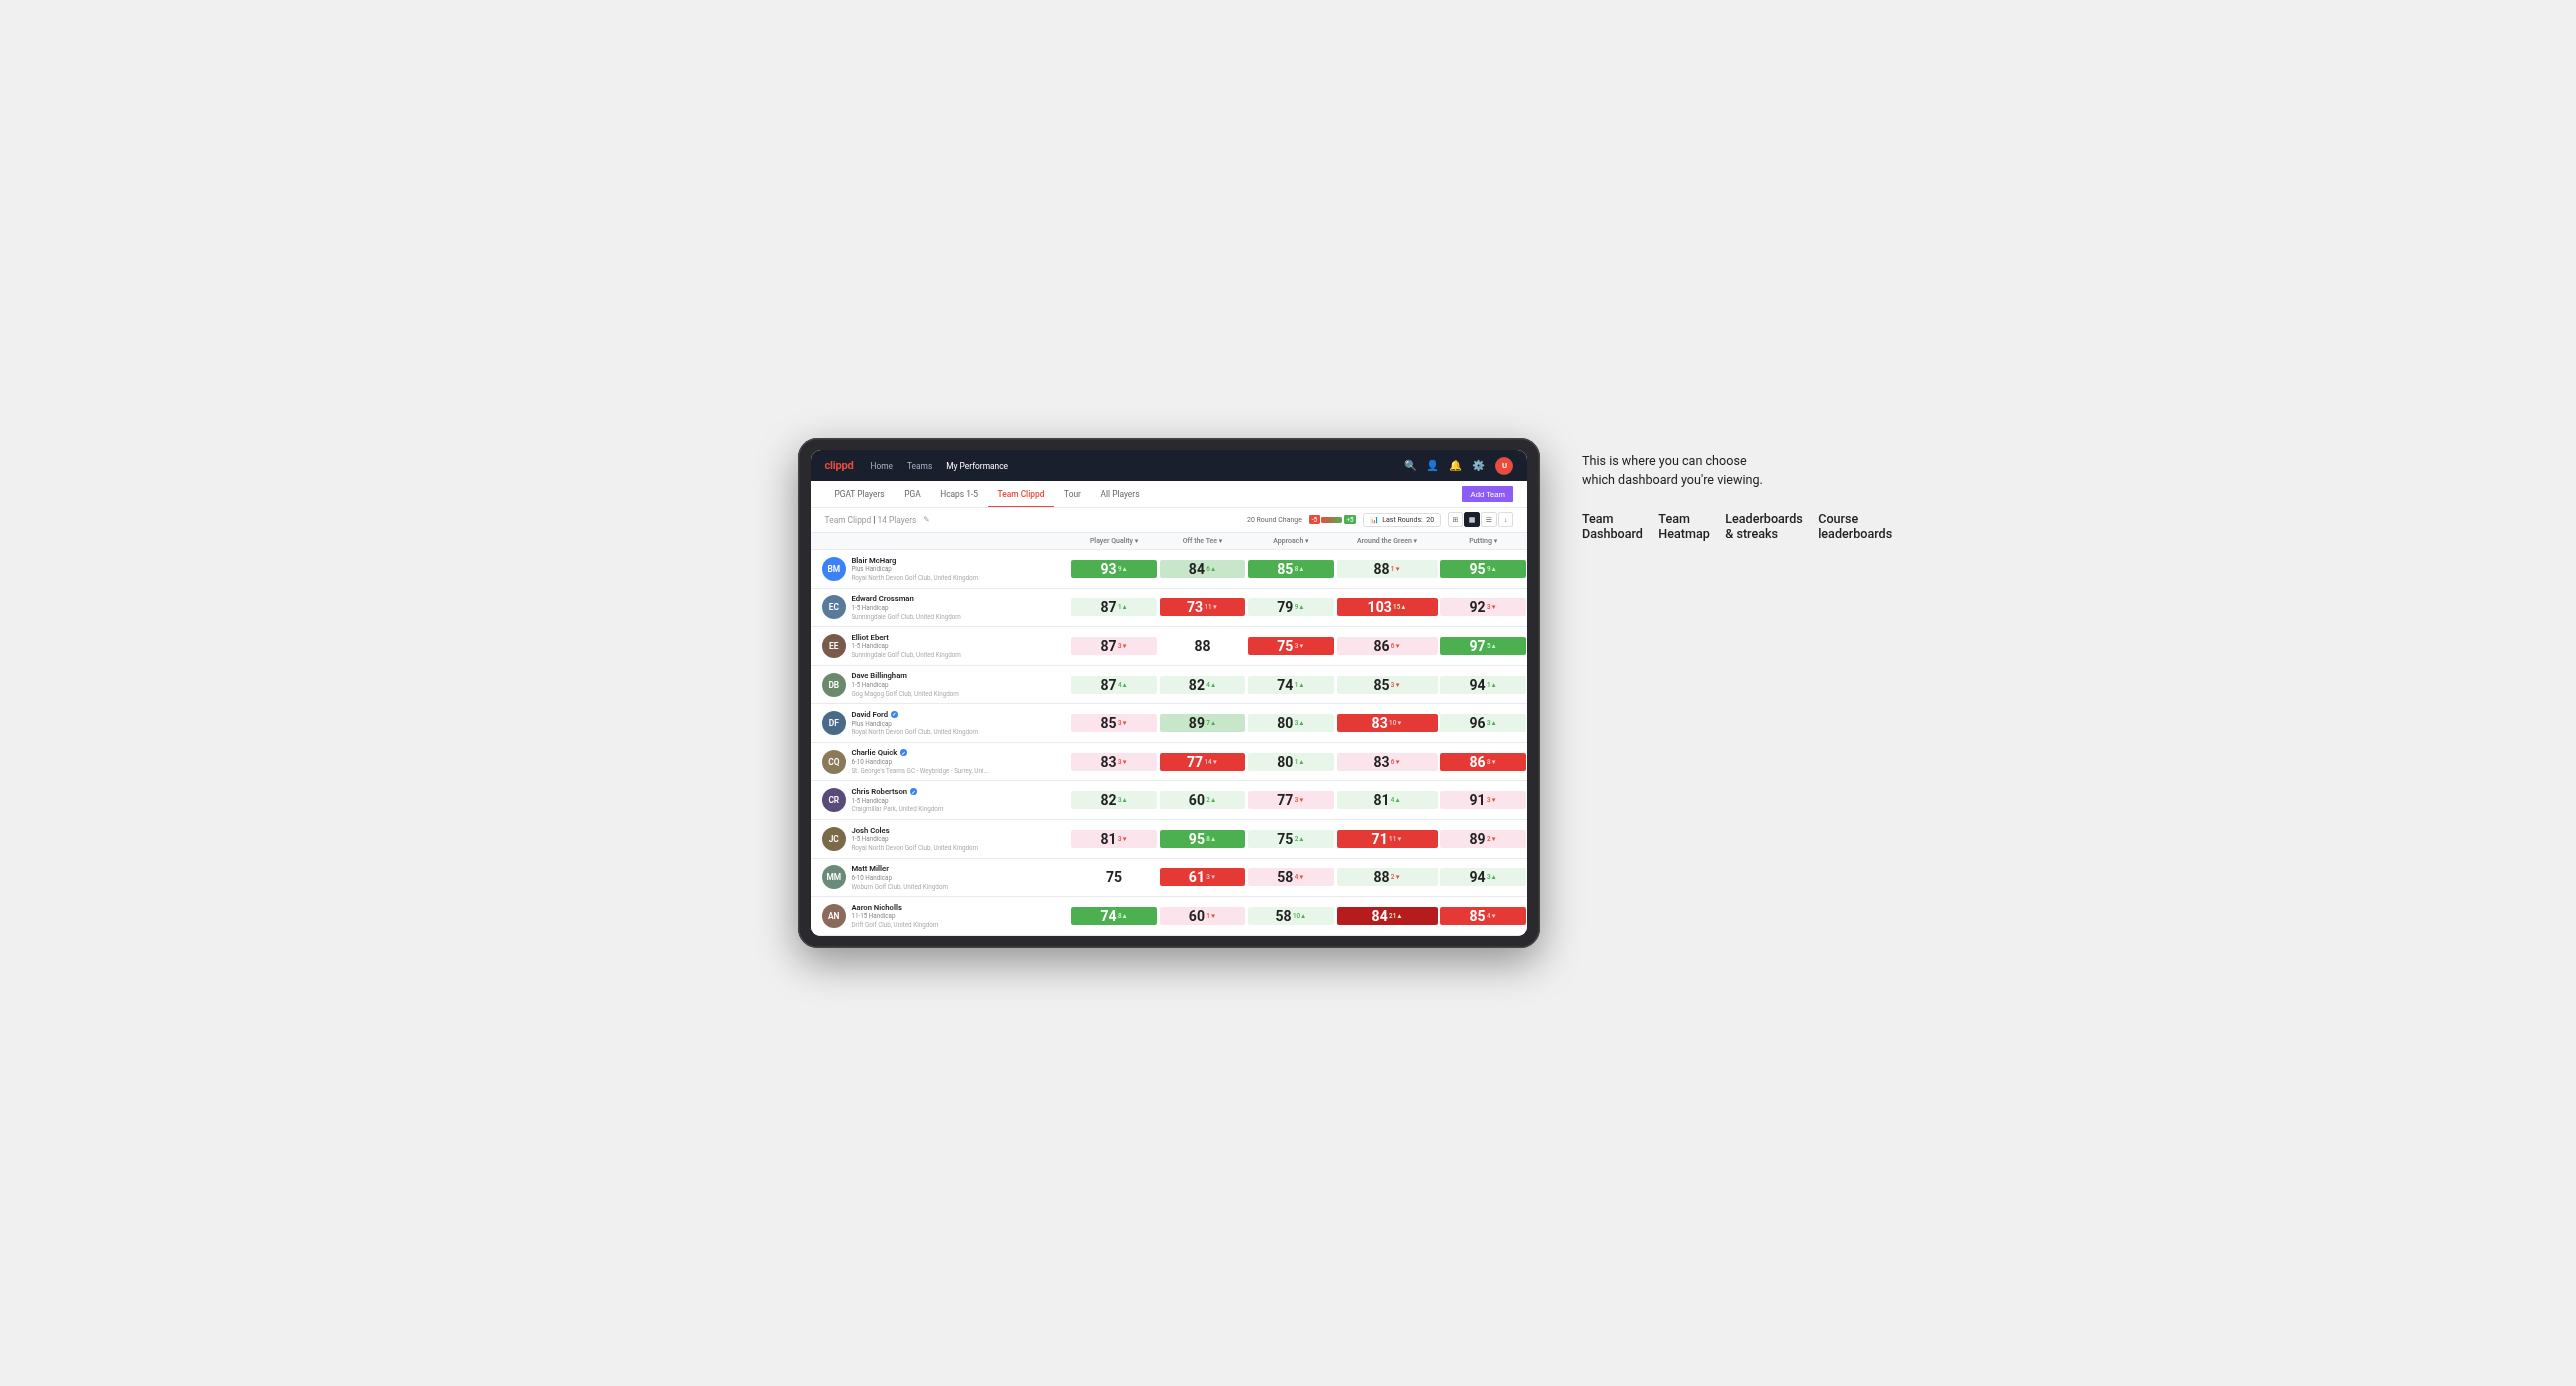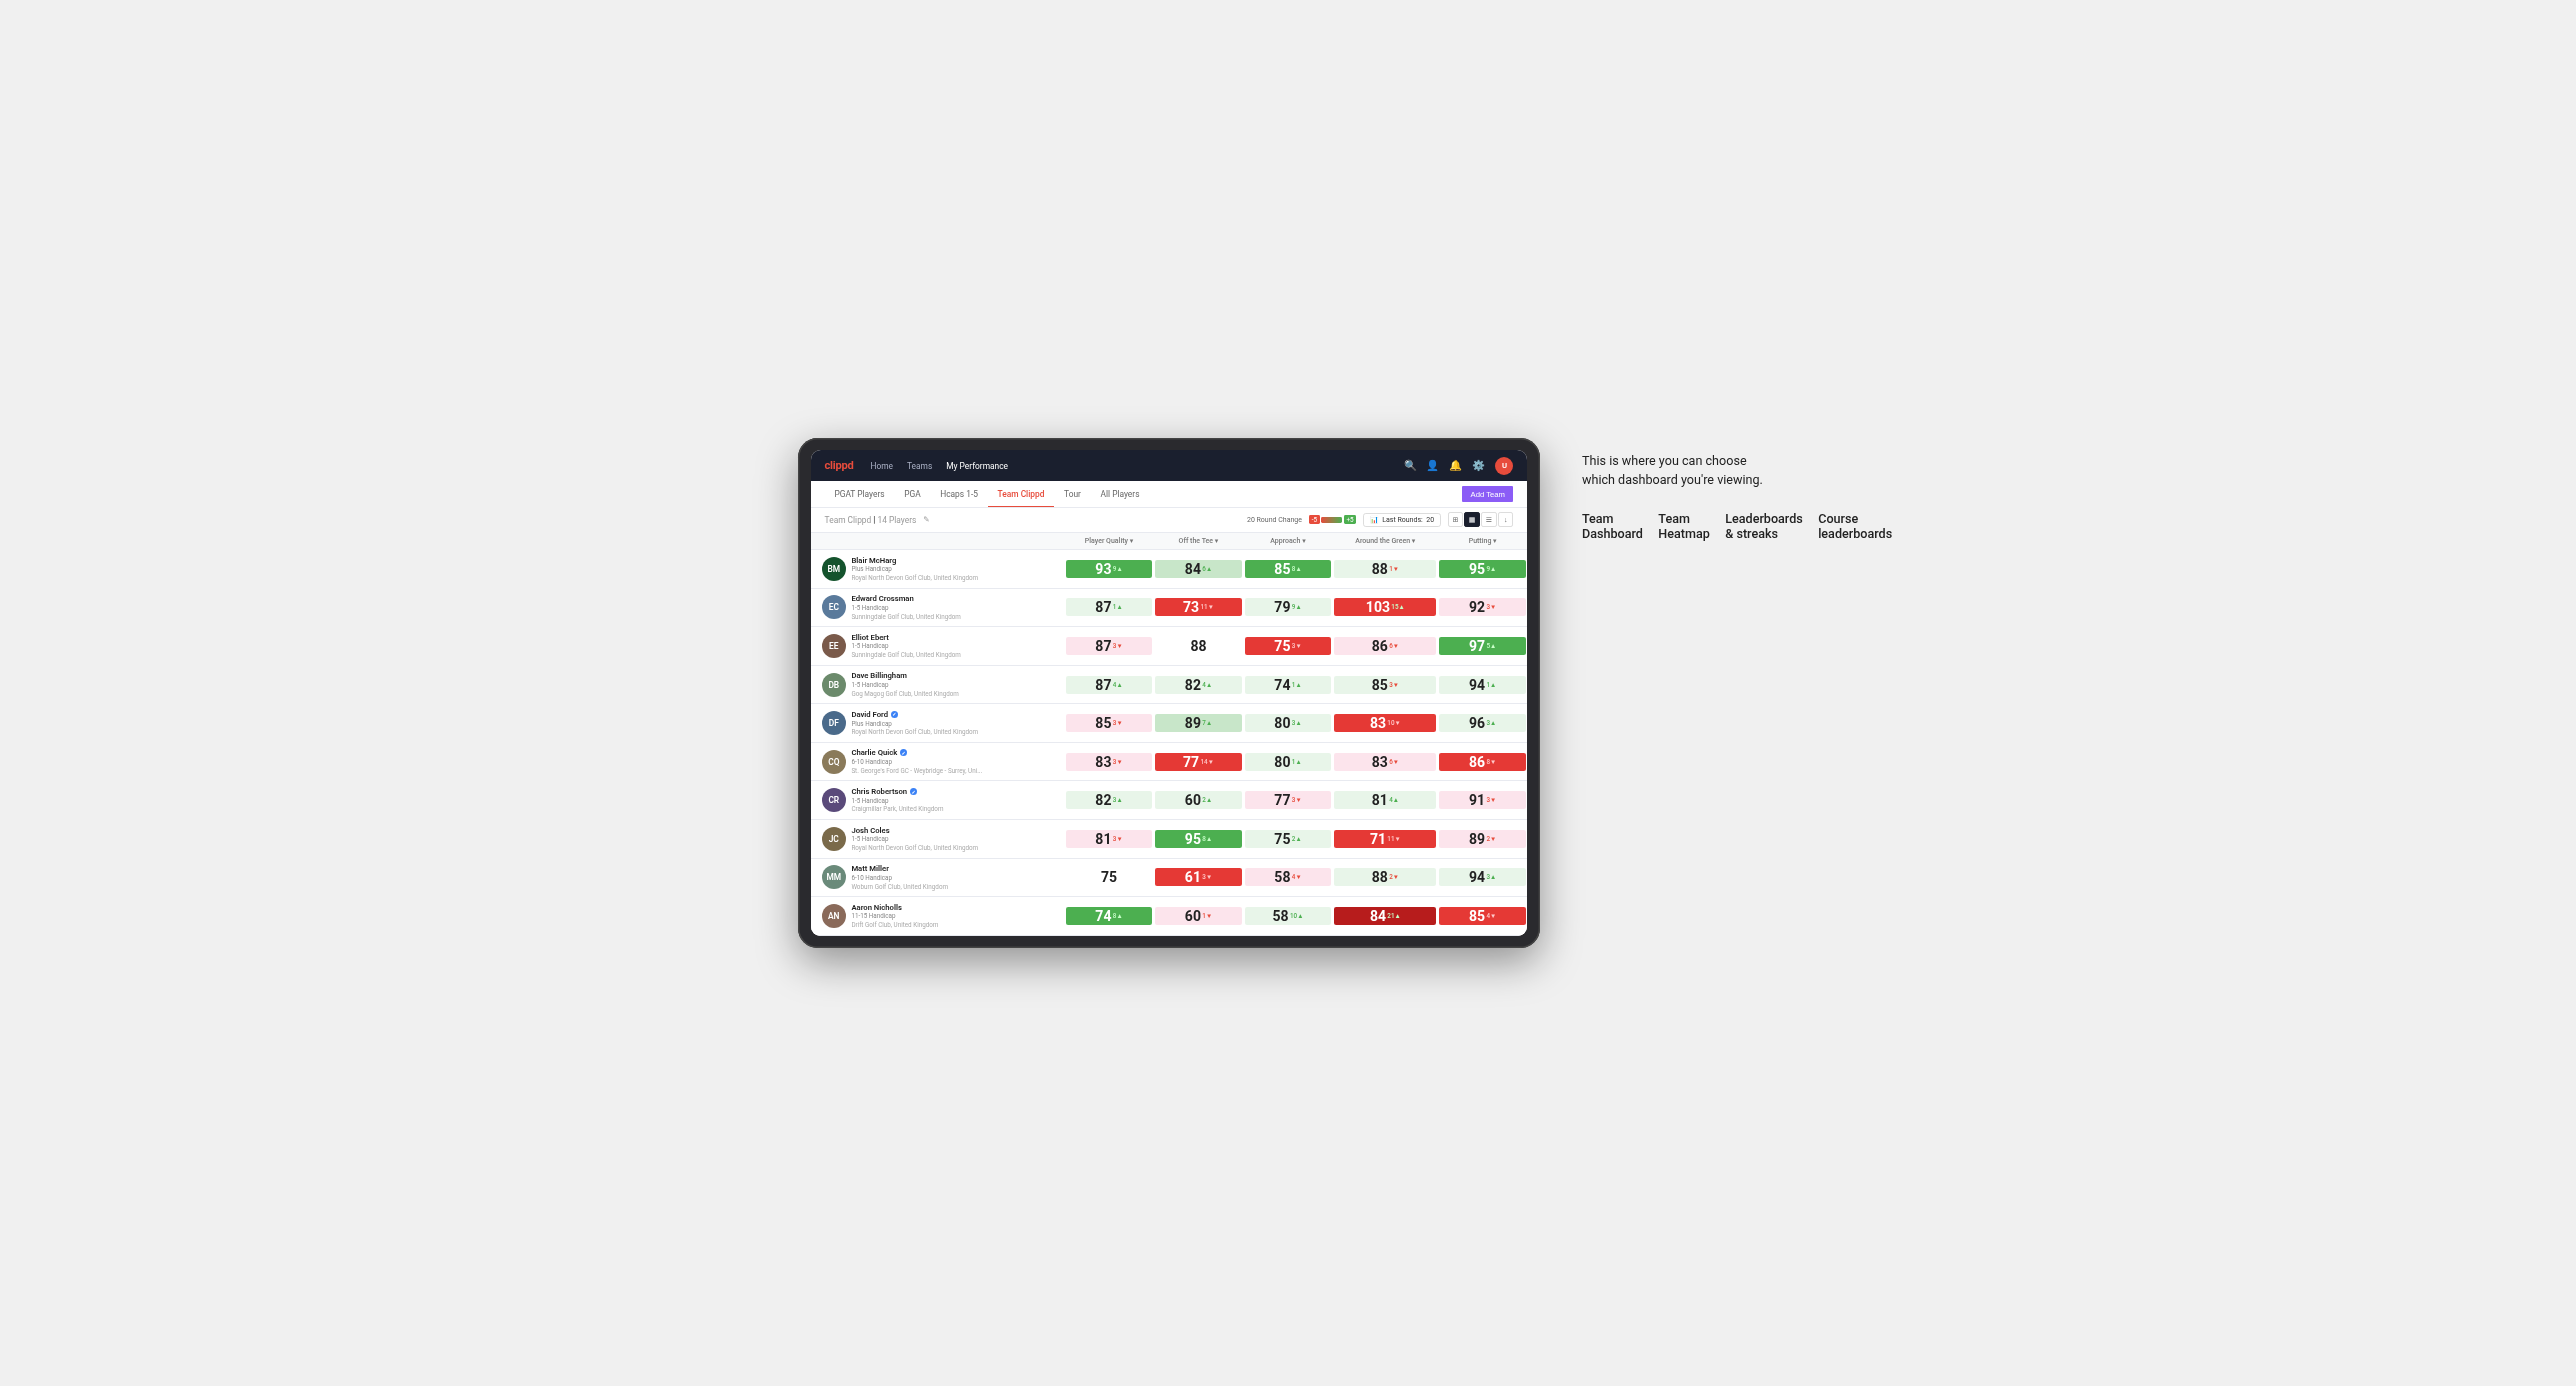--- a/index.html
+++ b/index.html
@@ -477,21 +477,21 @@
               </th>
               <th class="stat-header">
                 <span>Putting ▾</span>
               </th>
             </tr>
           </thead>
           <tbody id="table-body">
           <tr>
                 <td>
     <div class="player-cell">
-      <div class="player-avatar" style="background:#14532d">
+      <div class="player-avatar" style="background:#3b82f6">
         BM
       </div>
       <div class="player-info">
         <div class="player-name">
           Blair McHarg
           
         </div>
         <div class="player-handicap">Plus Handicap</div>
         <div class="player-club">Royal North Devon Golf Club, United Kingdom</div>
       </div>
@@ -721,21 +721,21 @@
     <div class="player-cell">
       <div class="player-avatar" style="background:#8a7a5a">
         CQ
       </div>
       <div class="player-info">
         <div class="player-name">
           Charlie Quick
           <span class="verified-icon">✓</span>
         </div>
         <div class="player-handicap">6-10 Handicap</div>
-        <div class="player-club">St. George's Ford GC - Weybridge - Surrey, Uni...</div>
+        <div class="player-club">St. George's Teams GC - Weybridge - Surrey, Uni...</div>
       </div>
     </div>
   </td>
                 <td class="score-cell">
       <div class="score-box" style="background:#fce4ec;">
         <span class="score-main" style="color:#222">83</span>
         <span class="score-change" style="color:#e74c3c">3▼</span>
       </div>
     </td>
                 <td class="score-cell">

